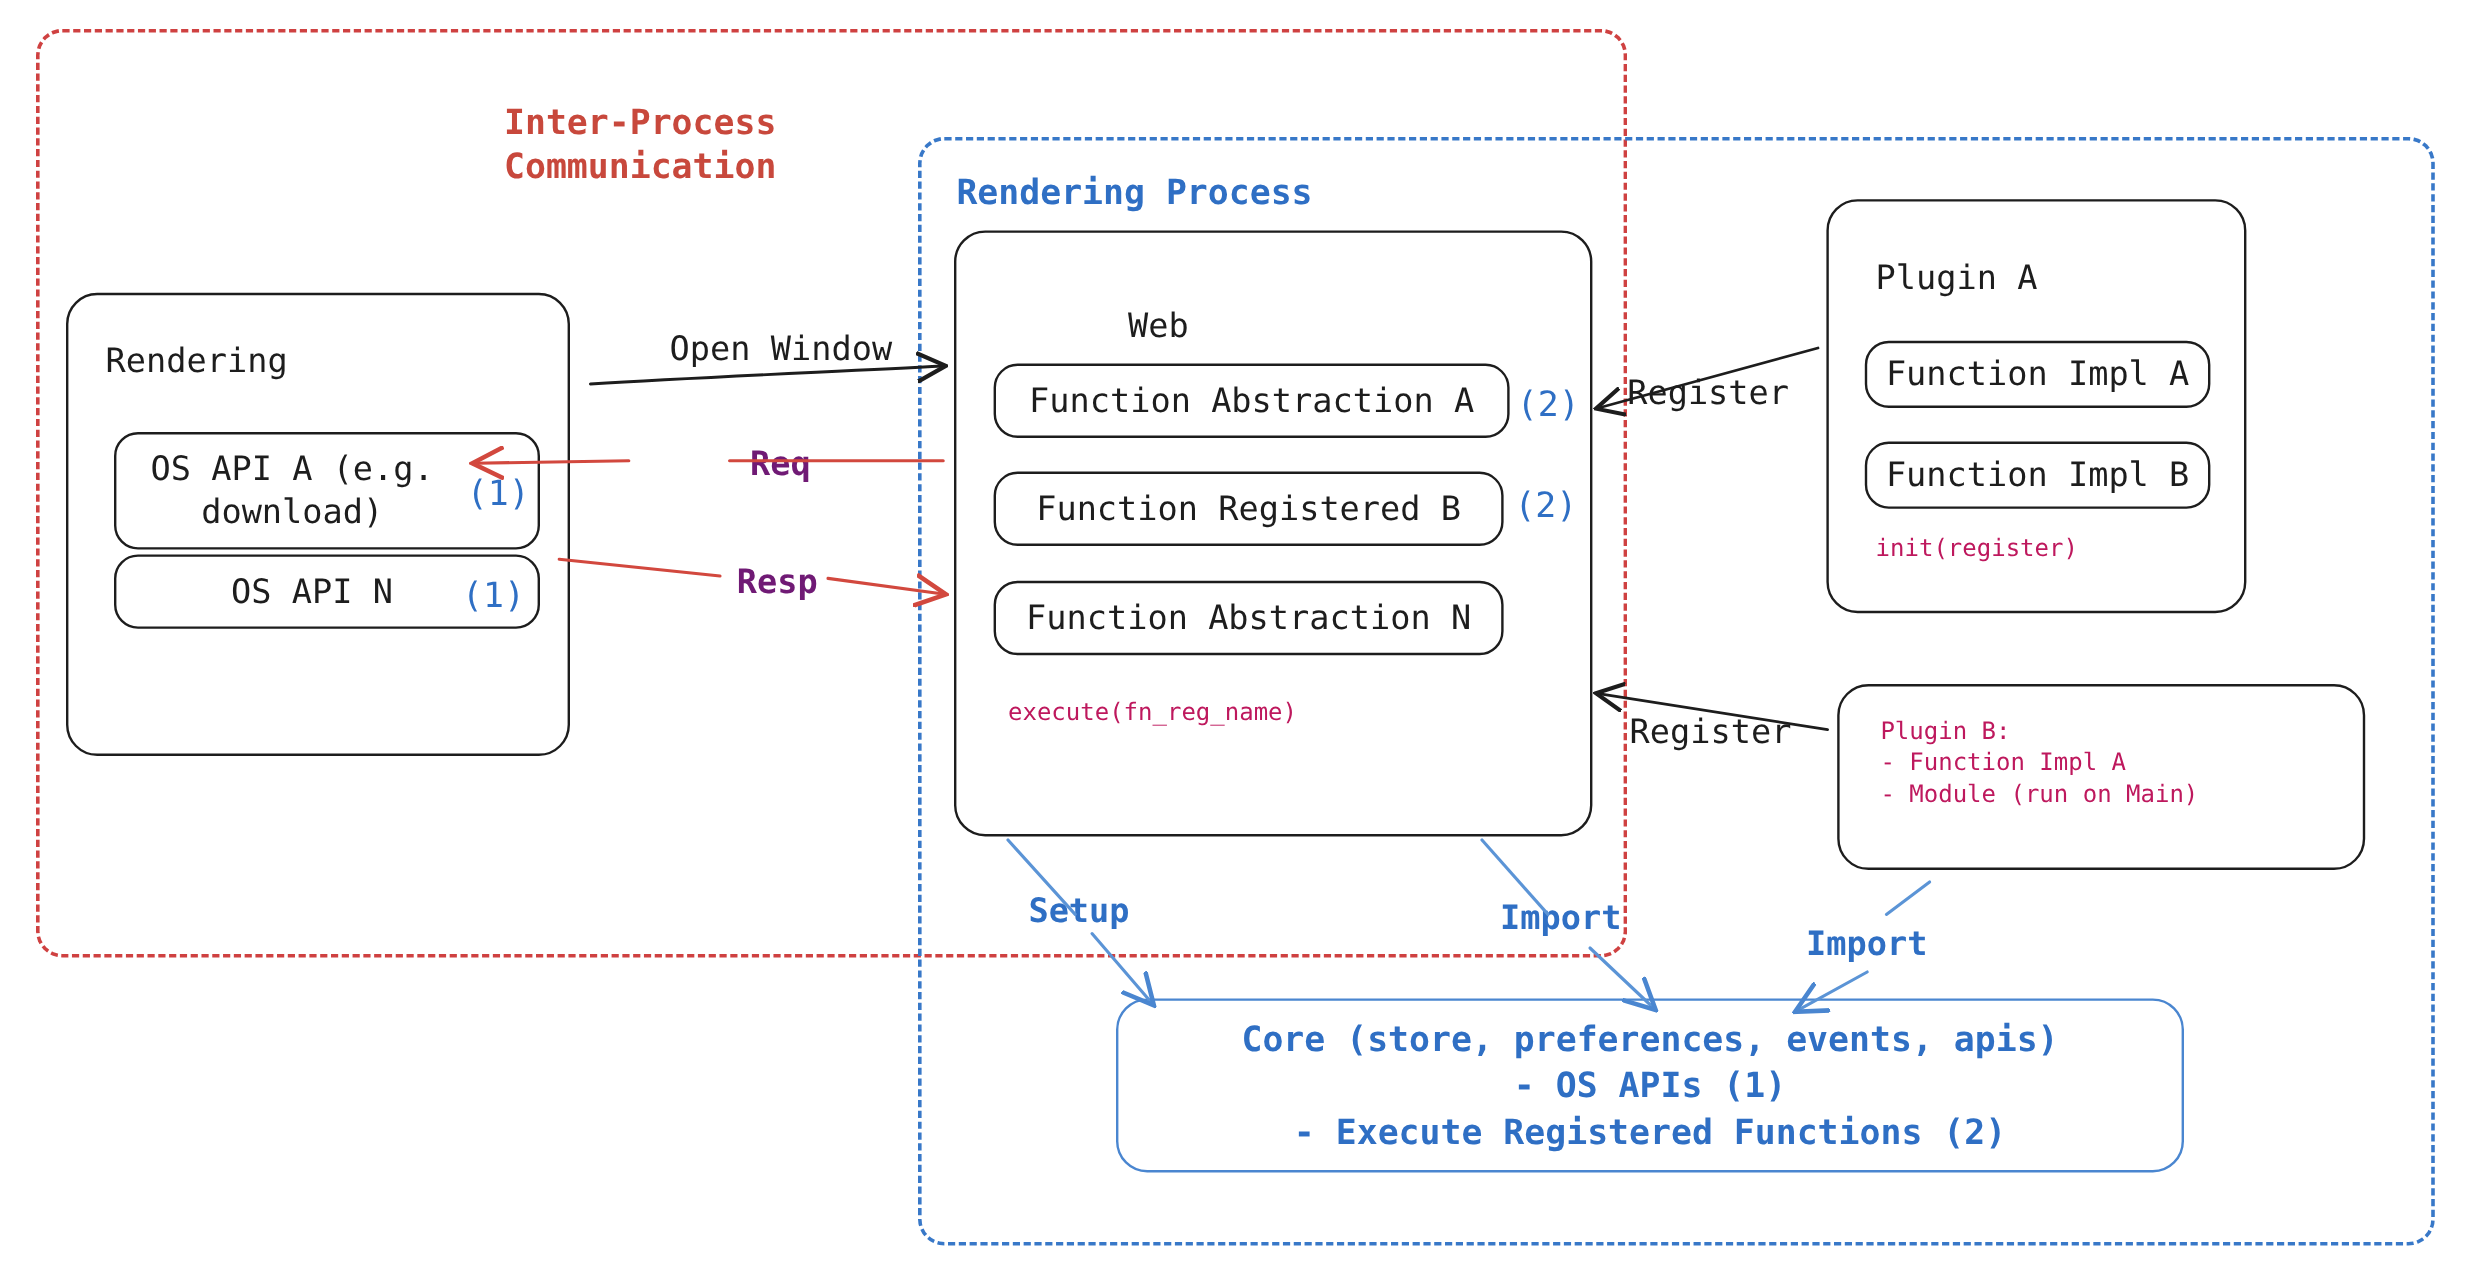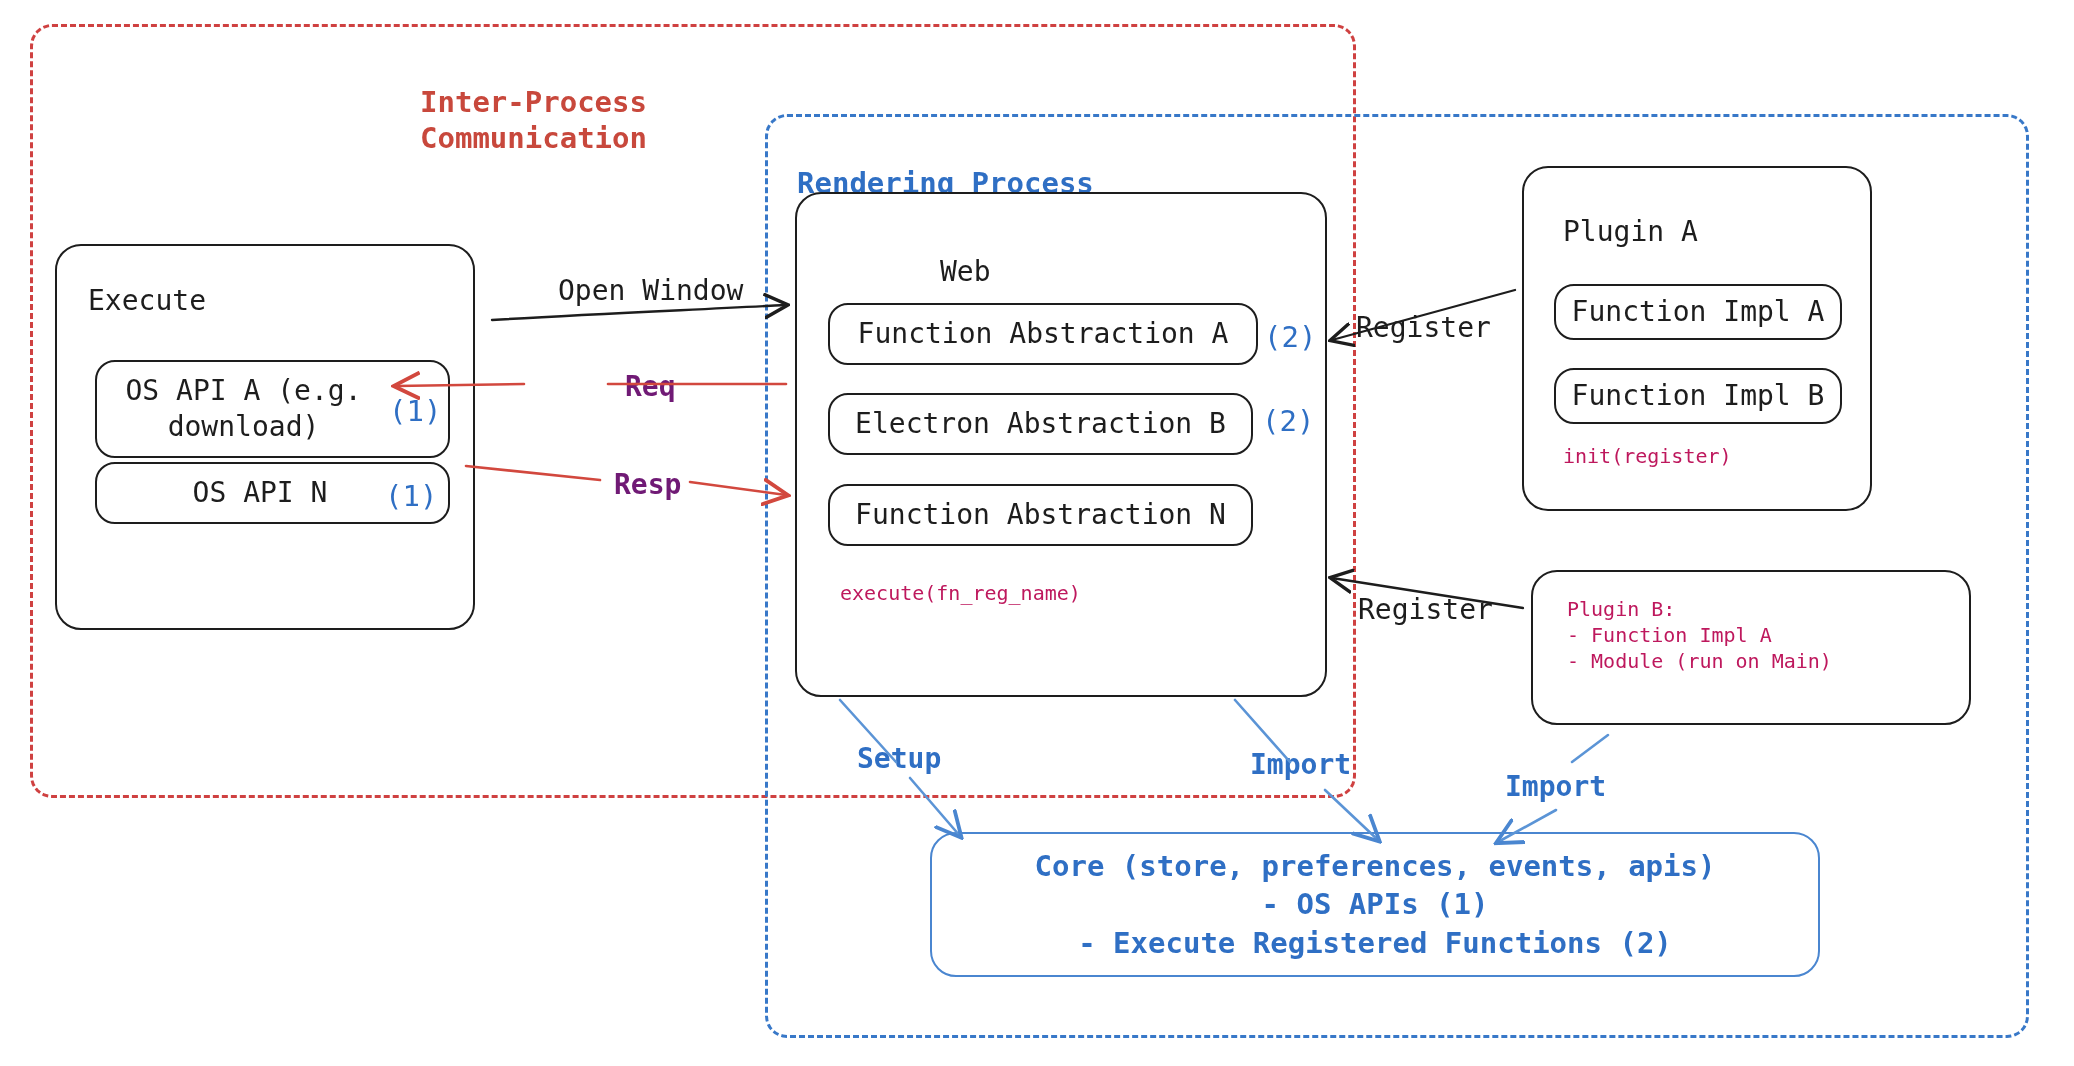--- a/index.html
+++ b/index.html
@@ -17,21 +17,21 @@
     background:transparent;
   }
   .zone-ipc{border-color:#cf4141;}
   .zone-render{border-color:#3878c8;}
 
   .zone-label{
     position:absolute;font-size:29px;line-height:1.25;font-weight:700;
     white-space:pre-line;letter-spacing:0px;text-align:center;
   }
   .zone-label.ipc{color:#c8483c;}
-  .zone-label.render{color:#2f6fc4;margin-top:23px;}
+  .zone-label.render{color:#2f6fc4;}
 
   
   .hbox{
     position:absolute;border:2.4px solid #1d1d1d;border-radius:26px;
     background:#ffffff;box-sizing:border-box;
   }
   .hbox.inner{border-width:2px;border-radius:20px;}
   .hbox.blue{border-color:#4a86d0;border-width:2.6px;}
 
   .box-title{
@@ -73,21 +73,21 @@
   <div class="dashed-zone zone-ipc" style="left:30px;top:24px;width:1320px;height:768px;"></div>
 
   <div class="dashed-zone zone-render" style="left:765px;top:114px;width:1258px;height:918px;"></div>
 
   <div class="zone-label ipc" style="left:420px;top:84px;">Inter-Process
 Communication</div>
 
   <div class="zone-label render" style="left:797px;top:142px;">Rendering Process</div>
 
   <div class="hbox" style="left:55px;top:244px;width:420px;height:386px;"></div>
-  <div class="box-title" style="left:88px;top:284px;">Execute</div>
+  <div class="box-title" style="left:88px;top:284px;">Rendering</div>
 
   <div class="hbox inner" style="left:95px;top:360px;width:355px;height:98px;padding-left:28px;">
     <div class="inner-text two" style="padding-right:58px;">OS API A (e.g.
 download)</div>
   </div>
   <div class="marker" style="left:389px;top:394px;">(1)</div>
 
   <div class="hbox inner" style="left:95px;top:462px;width:355px;height:62px;">
     <div class="inner-text" style="padding-right:58px;padding-left:33px;">OS API N</div>
   </div>
@@ -95,21 +95,21 @@
 
   <div class="hbox" style="left:795px;top:192px;width:532px;height:505px;"></div>
   <div class="box-title" style="left:940px;top:255px;">Web</div>
 
   <div class="hbox inner" style="left:828px;top:303px;width:430px;height:62px;">
     <div class="inner-text">Function Abstraction A</div>
   </div>
   <div class="marker" style="left:1264px;top:320px;">(2)</div>
 
   <div class="hbox inner" style="left:828px;top:393px;width:425px;height:62px;">
-    <div class="inner-text">Electron Abstraction B</div>
+    <div class="inner-text">Function Registered B</div>
   </div>
   <div class="marker" style="left:1262px;top:404px;">(2)</div>
 
   <div class="hbox inner" style="left:828px;top:484px;width:425px;height:62px;">
     <div class="inner-text">Function Abstraction N</div>
   </div>
 
   <div class="box-line" style="left:840px;top:580px;">execute(fn_reg_name)</div>
 
   <div class="hbox" style="left:1522px;top:166px;width:350px;height:345px;"></div>

